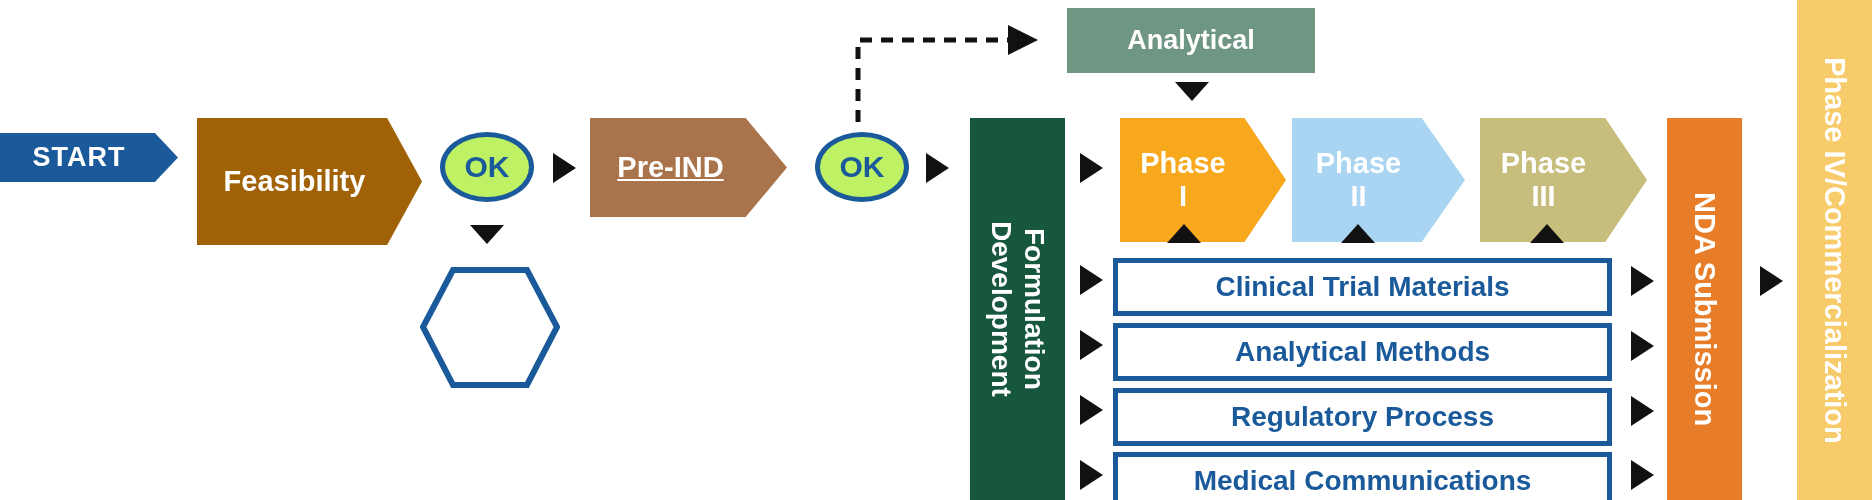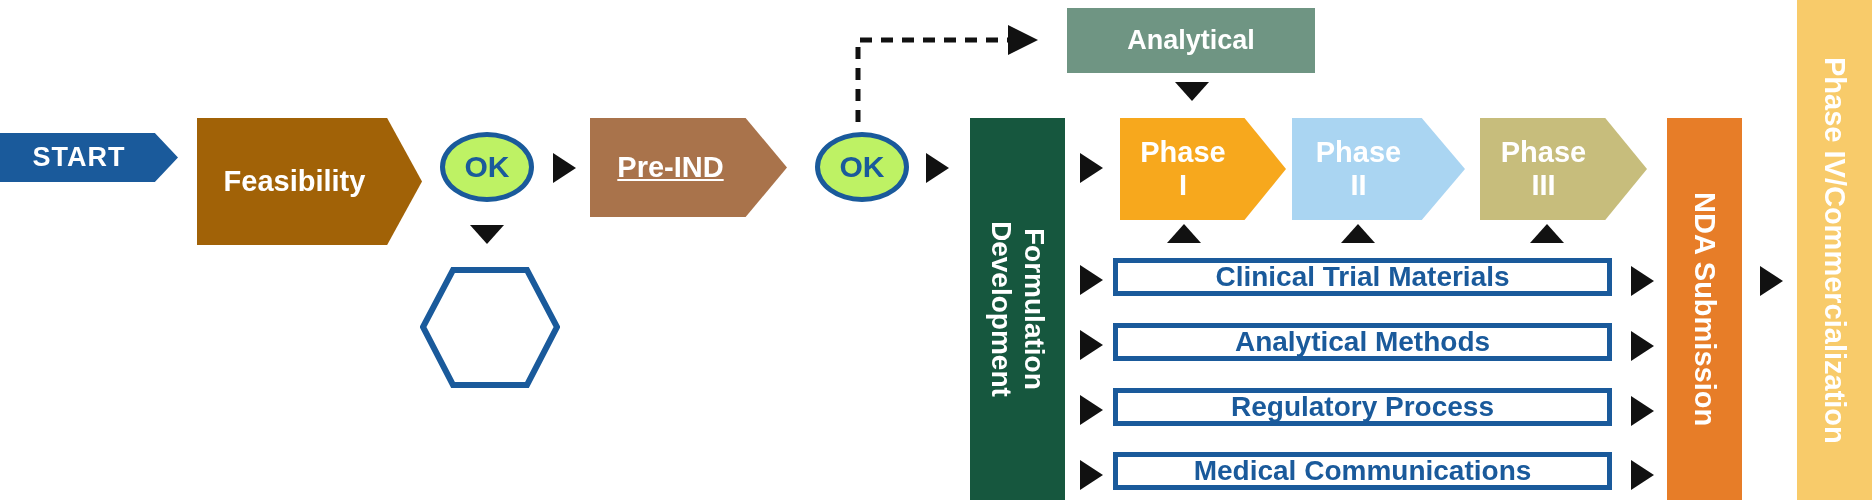--- a/index.html
+++ b/index.html
@@ -9,38 +9,38 @@
   }
   .abs{position:absolute;}
   
   .chev{display:flex;align-items:center;justify-content:center;color:#fff;text-align:center;}
   .chev-start{left:0;top:133px;width:178px;height:49px;background:#1a5a9b;
     clip-path:polygon(0 0,87% 0,100% 50%,87% 100%,0 100%);font-size:27px;letter-spacing:1px;padding-right:20px;box-sizing:border-box;}
   .chev-feas{left:197px;top:118px;width:225px;height:127px;background:#a16207;
     clip-path:polygon(0 0,84.5% 0,100% 50%,84.5% 100%,0 100%);font-size:29px;padding-right:30px;box-sizing:border-box;}
   .chev-preind{left:590px;top:118px;width:197px;height:99px;background:#a9734b;
     clip-path:polygon(0 0,79% 0,100% 50%,79% 100%,0 100%);font-size:29px;padding-right:36px;box-sizing:border-box;text-decoration:underline;}
-  .chev-phase{top:118px;width:166px;height:102px;
+  .chev-phase{top:118px;width:166px;height:124px;
     clip-path:polygon(0 0,75% 0,100% 50%,75% 100%,0 100%);
     font-size:29px;line-height:1.15;padding-right:40px;box-sizing:border-box;}
   .chev-p1{left:1120px;background:#f7a81d;}
   .chev-p2{left:1292px;width:173px;background:#aad5f2;}
   .chev-p3{left:1480px;width:167px;background:#c7bd7c;}
   .phase-lines span{display:block;}
   
   .ok{width:94px;height:70px;border:5px solid #1a5a9b;border-radius:50%;background:#bef264;
     display:flex;align-items:center;justify-content:center;color:#1a5a9b;font-size:30px;box-sizing:border-box;}
   
   .tri-r{width:0;height:0;border-top:15px solid transparent;border-bottom:15px solid transparent;border-left:23px solid #111;}
   .tri-d{width:0;height:0;border-left:17px solid transparent;border-right:17px solid transparent;border-top:19px solid #111;}
   .tri-u{width:0;height:0;border-left:17px solid transparent;border-right:17px solid transparent;border-bottom:19px solid #111;}
   
   .nonclin{left:1067px;top:8px;width:248px;height:65px;background:#6f9583;
     display:flex;align-items:center;justify-content:center;color:#fff;font-size:27px;}
-  .track{left:1113px;width:499px;height:38px;background:#fff;border:5px solid #1a5a9b;box-sizing:border-box;
+  .track{left:1113px;width:499px;height:58px;background:#fff;border:5px solid #1a5a9b;box-sizing:border-box;
     display:flex;align-items:center;justify-content:center;color:#1a5a9b;font-size:28px;}
   
   .vcol{display:flex;align-items:center;justify-content:center;}
   .vtext{writing-mode:vertical-rl;text-align:center;color:#fff;line-height:1.2;}
   .vtext span{display:block;}
   .col-form{left:970px;top:118px;width:95px;height:382px;background:#16573e;font-size:28px;}
   .col-nda{left:1667px;top:118px;width:75px;height:382px;background:#e77d28;font-size:29px;}
   .col-p4{left:1797px;top:0;width:75px;height:500px;background:#f8cb6a;font-size:29px;}
   .stop-label{left:420px;top:266px;width:140px;height:123px;display:flex;align-items:center;justify-content:center;
     color:#1a5a9b;font-size:29px;pointer-events:none;}

